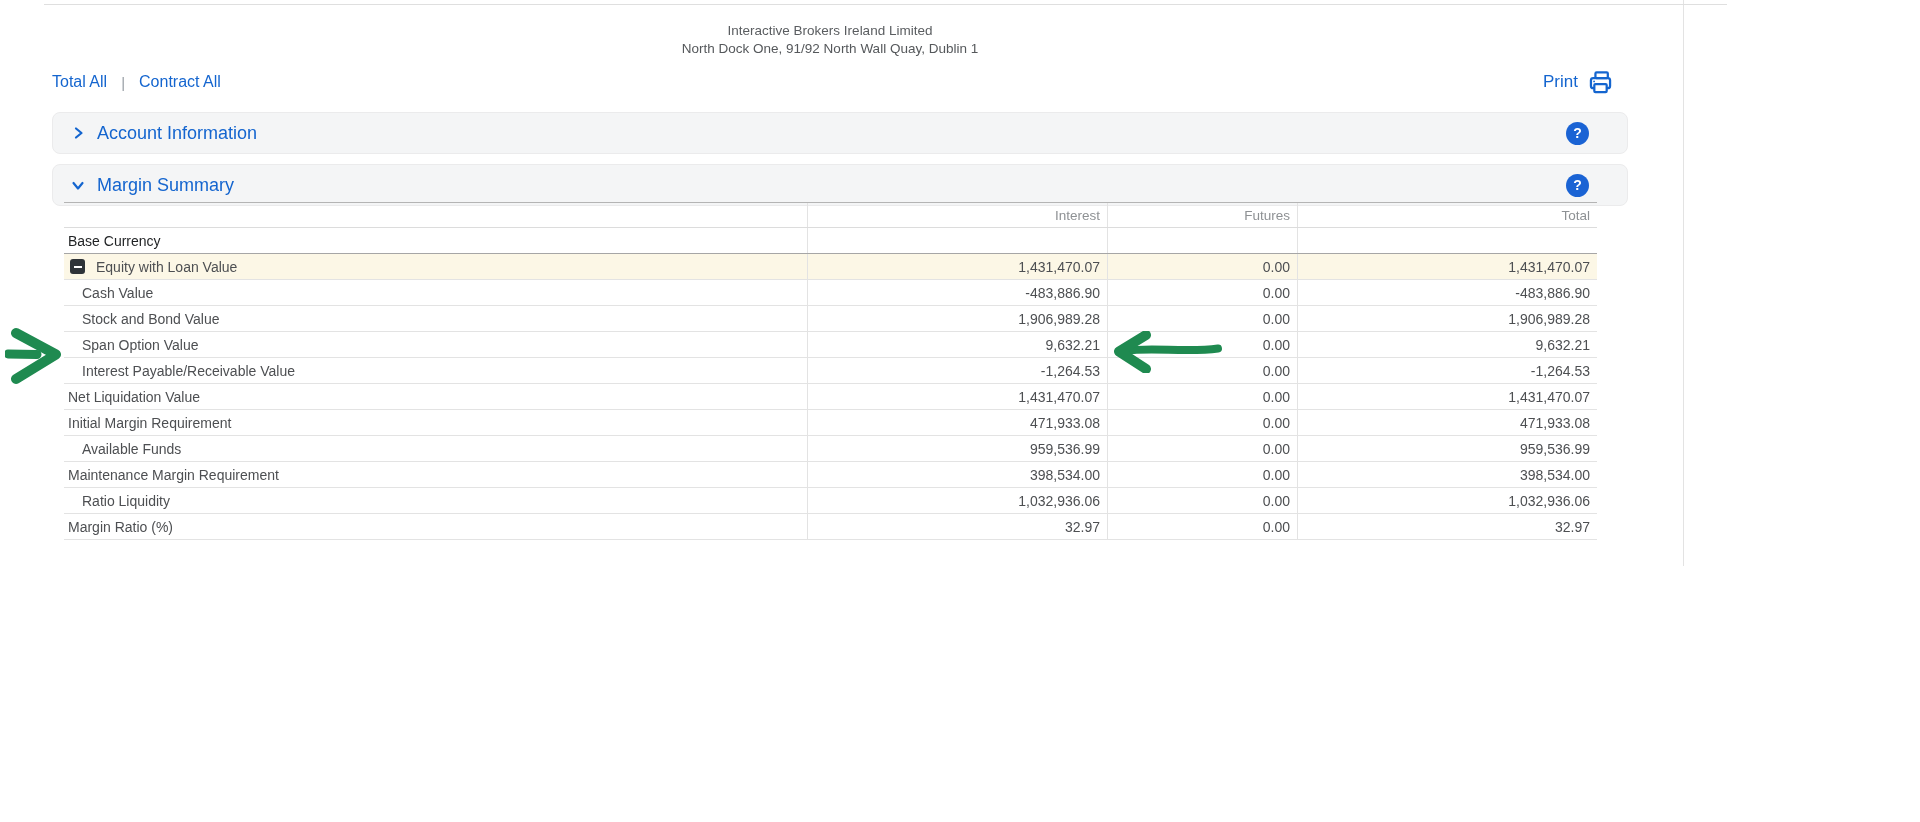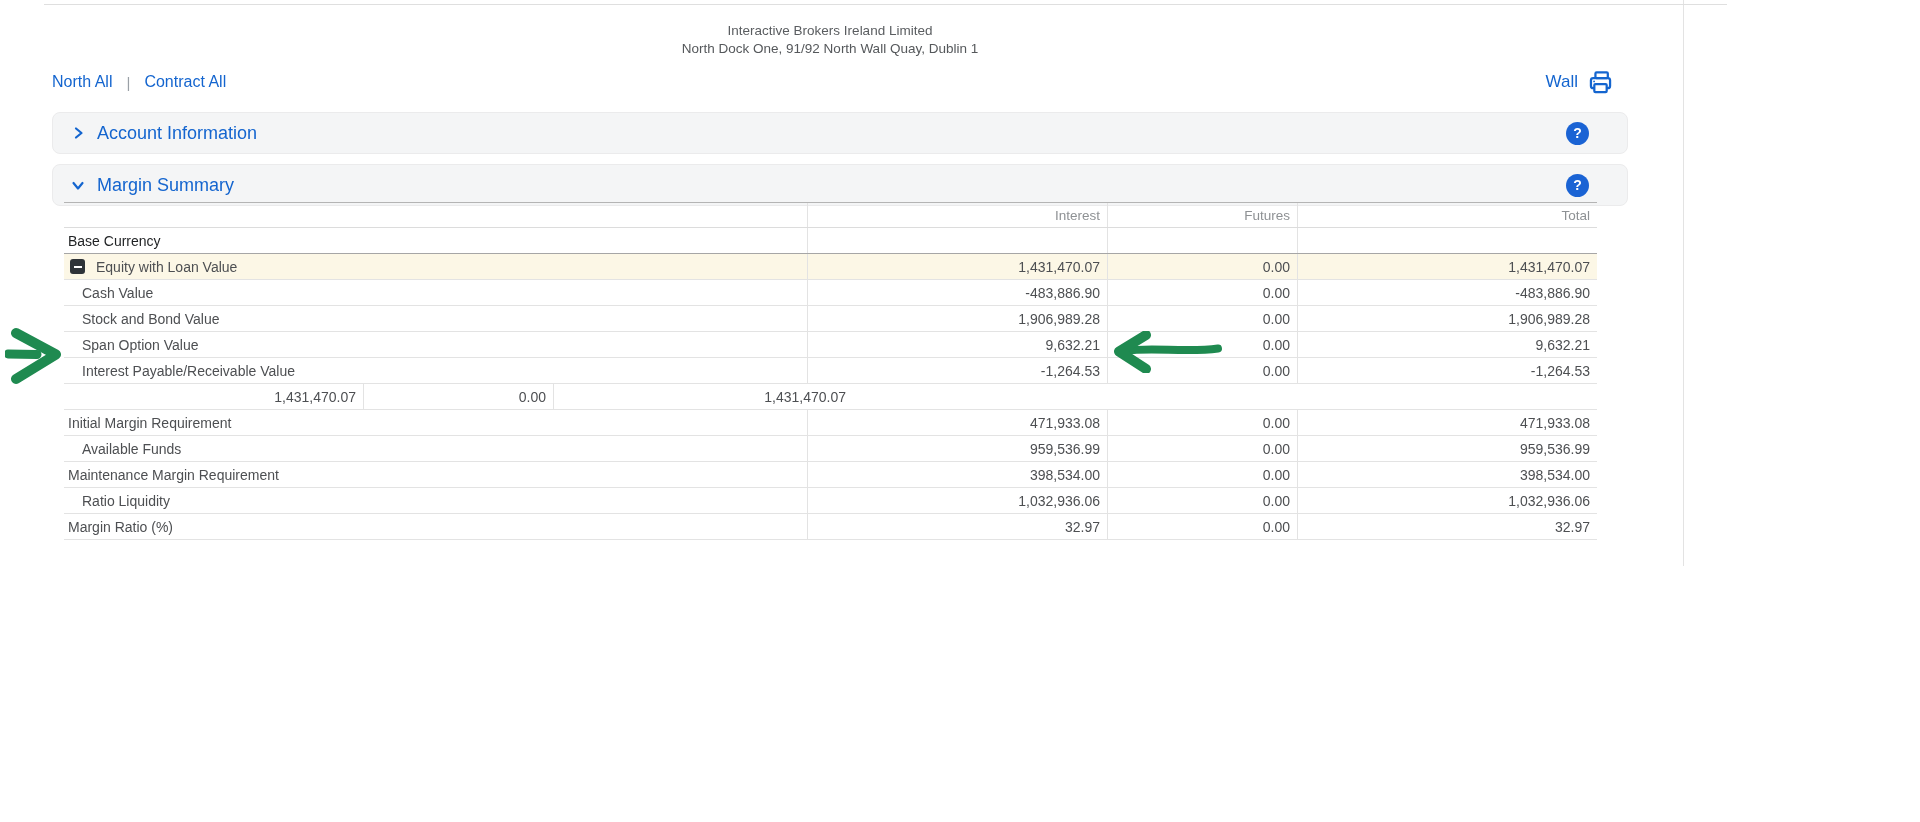--- a/index.html
+++ b/index.html
@@ -76,26 +76,26 @@
 </style>
 </head>
 <body>
 
 <div class="abs top-header company-line">Interactive Brokers Ireland Limited</div>
 <div class="abs top-rule"></div>
 <div class="abs top-header address-line">North Dock One, 91/92 North Wall Quay, Dublin 1</div>
 <div class="abs right-vrule"></div>
 
 <div class="abs toolbar">
-  <a class="link">North All</a>
+  <a class="link">Total All</a>
   <span class="link-sep">|</span>
   <a class="link">Contract All</a>
   <div class="toolbar-spacer"></div>
   <div class="print-wrap">
-    <span class="print-label">Wall</span>
+    <span class="print-label">Print</span>
     <span style="display:inline-flex;">
       <svg width="27" height="27" viewBox="0 0 24 24" fill="none" stroke="#1465cf" stroke-width="2" stroke-linejoin="round" stroke-linecap="round">
         <rect x="7.5" y="3" width="11" height="5" rx="1"></rect>
         <rect x="3.5" y="8" width="17" height="9" rx="2"></rect>
         <rect x="6.5" y="13.5" width="11" height="7" rx="1" fill="#ffffff"></rect>
         <circle cx="6.3" cy="11" r="0.8" fill="#1465cf" stroke="none"></circle>
       </svg>
     </span>
   </div>
 </div>
@@ -180,20 +180,24 @@
     <div class="cell c-label indent">
 
       <span class="row-label">Interest Payable/Receivable Value</span>
     </div>
     <div class="cell c-num c-sec">-1,264.53</div>
     <div class="cell c-num c-fut">0.00</div>
     <div class="cell c-num c-tot">-1,264.53</div>
   </div>
 
   <div class="trow">
+    <div class="cell c-label">
+
+      <span class="row-label">Net Liquidation Value</span>
+    </div>
     <div class="cell c-num c-sec">1,431,470.07</div>
     <div class="cell c-num c-fut">0.00</div>
     <div class="cell c-num c-tot">1,431,470.07</div>
   </div>
 
   <div class="trow">
     <div class="cell c-label">
 
       <span class="row-label">Initial Margin Requirement</span>
     </div>

